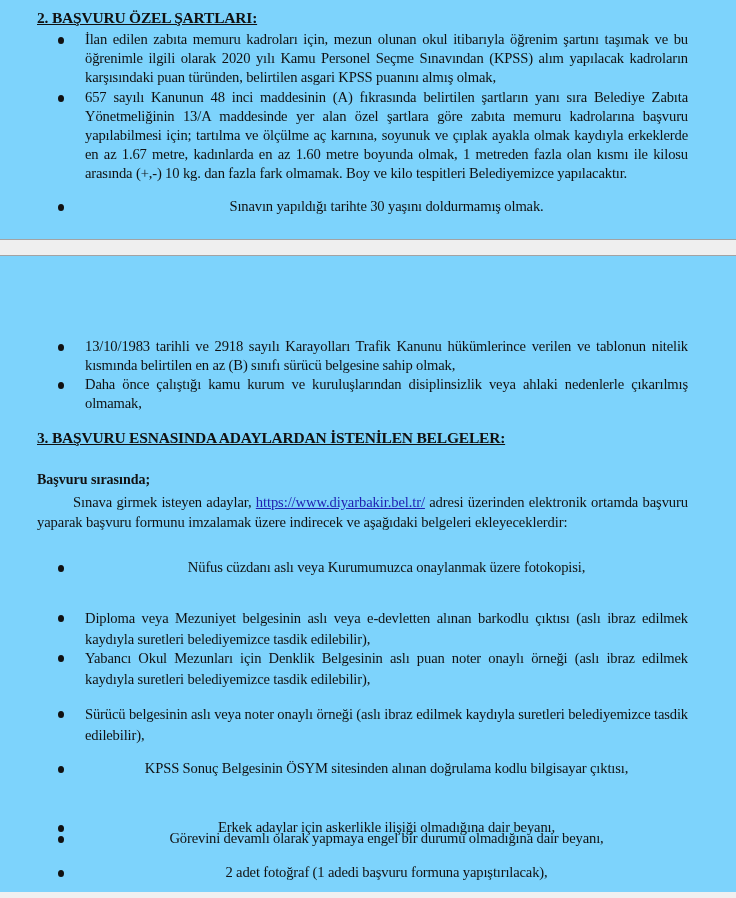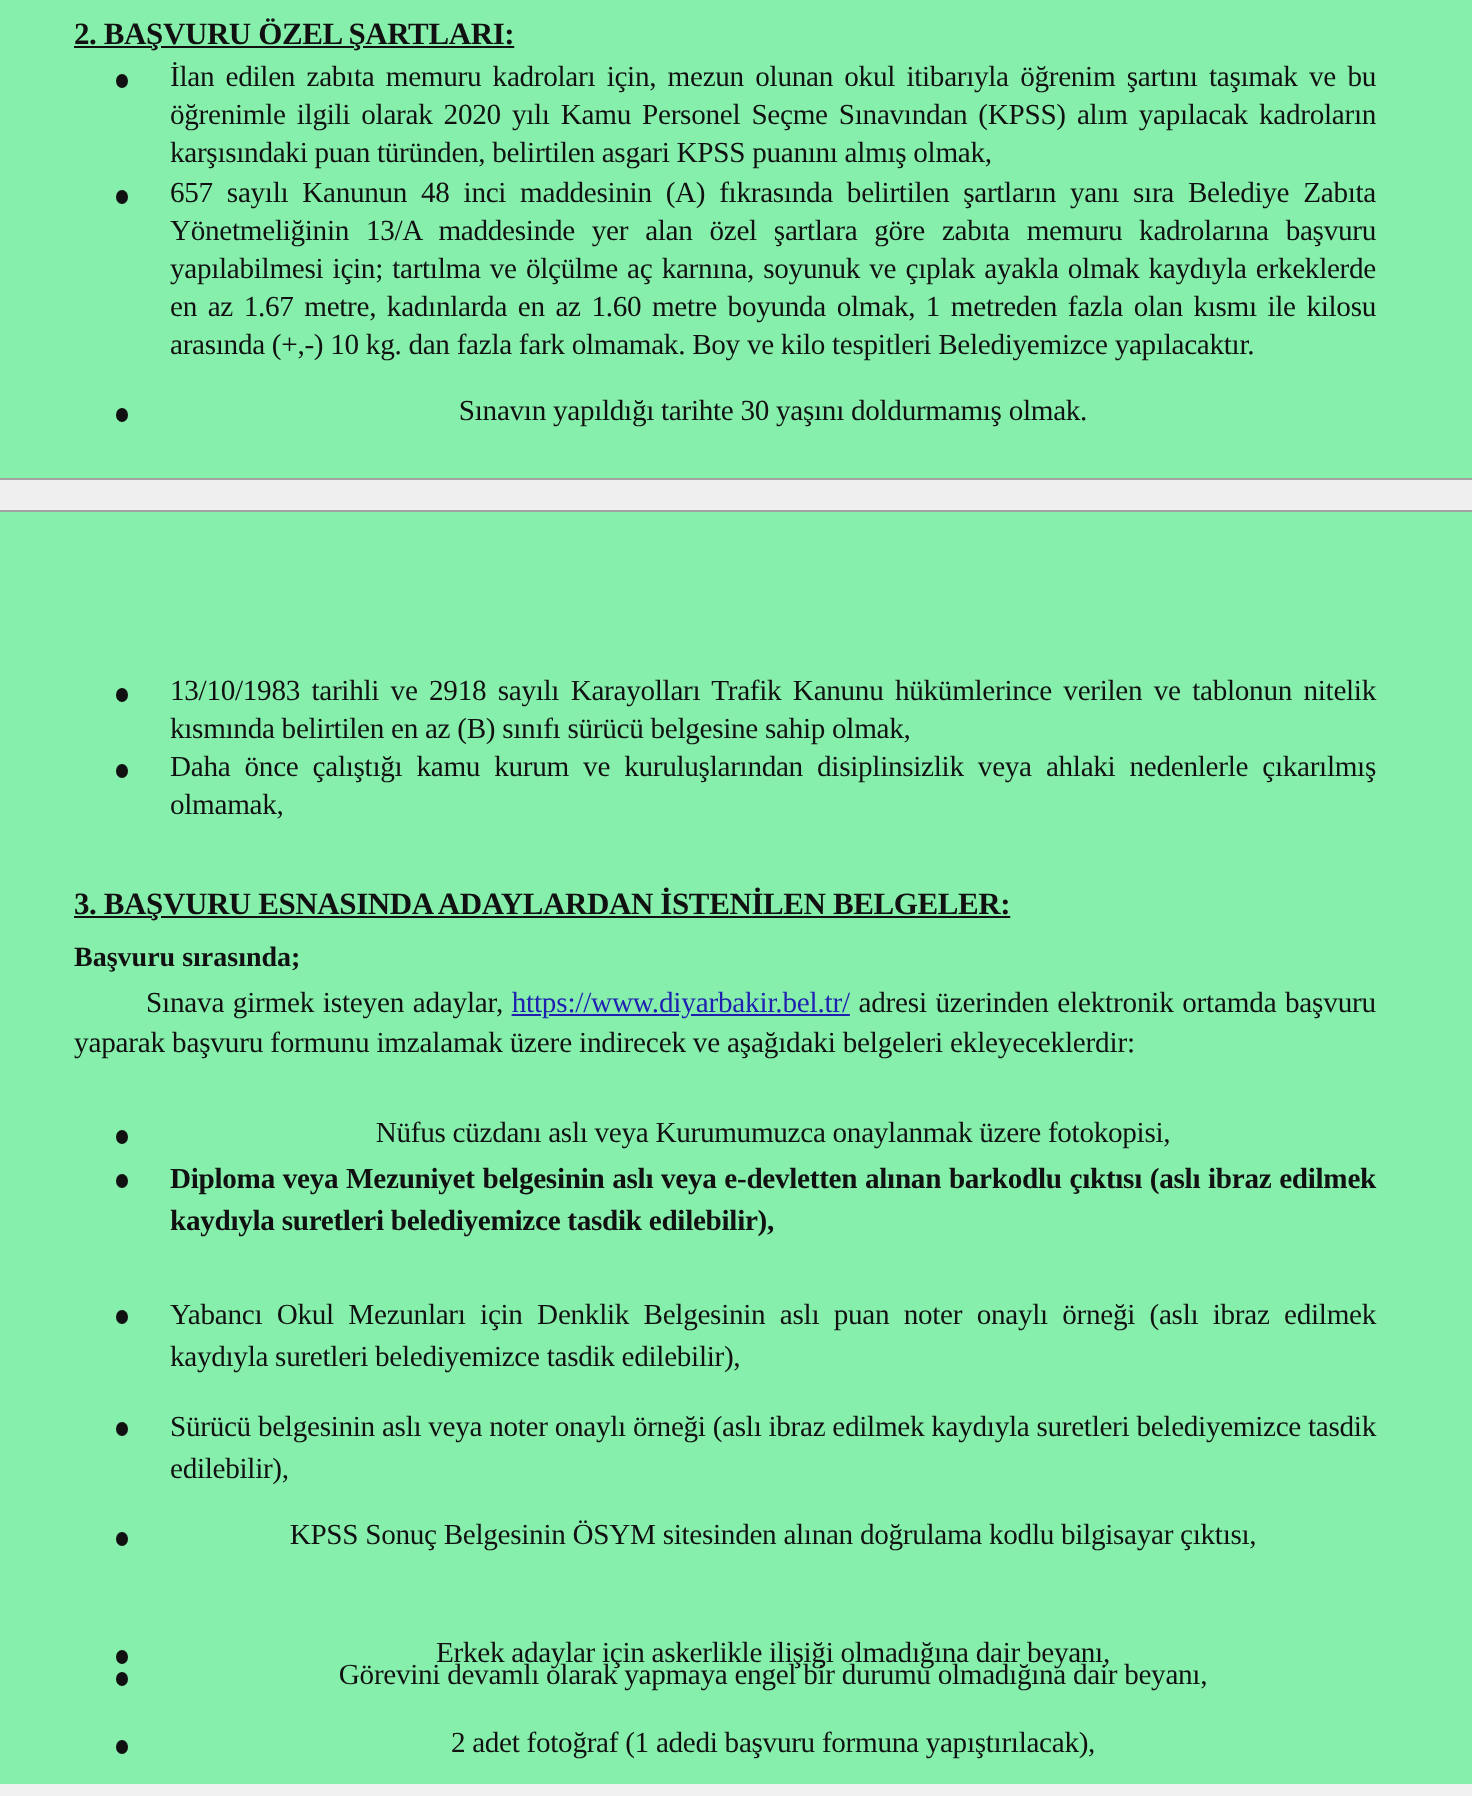--- a/index.html
+++ b/index.html
@@ -3,21 +3,21 @@
 <meta charset="utf-8">
 <style>
   html, body { margin: 0; padding: 0; }
   body {
     width: 736px; height: 898px; overflow: hidden;
     background: #ffffff;
     font-family: "Liberation Serif", "DejaVu Serif", serif;
     color: #111;
     position: relative;
   }
-  .page { position: absolute; left: 0; width: 736px; background: #86efac; }
+  .page { position: absolute; left: 0; width: 736px; background: #7dd3fc; }
   #page1 { top: 0; height: 239px; }
   #page2 { top: 256px; height: 636px; }
   .page-break {
     position: absolute; left: 0; top: 239px; width: 736px; height: 15px;
     background: #efefef;
     border-top: 1px solid #a3a3a3;
     border-bottom: 1px solid #a3a3a3;
   }
   .bottom-strip {
     position: absolute; left: 0; top: 892px; width: 736px; height: 6px;
@@ -77,33 +77,33 @@
 <div class="page" id="page2">
   <div class="item" style="top:81px;">
     <span class="bullet"></span>
     <span class="txt">13/10/1983 tarihli ve 2918 sayılı Karayolları Trafik Kanunu hükümlerince verilen ve tablonun nitelik kısmında belirtilen en az (B) sınıfı sürücü belgesine sahip olmak,</span>
   </div>
   <div class="item" style="top:119px;">
     <span class="bullet"></span>
     <span class="txt">Daha önce çalıştığı kamu kurum ve kuruluşlarından disiplinsizlik veya ahlaki nedenlerle çıkarılmış olmamak,</span>
   </div>
 
-  <div class="heading" style="top:188px;">3. BAŞVURU ESNASINDA ADAYLARDAN İSTENİLEN BELGELER:</div>
+  <div class="heading" style="top:173px;">3. BAŞVURU ESNASINDA ADAYLARDAN İSTENİLEN BELGELER:</div>
 
   <div class="subhead" style="top:216px;">Başvuru sırasında;</div>
 
   <div class="para" style="top:236px;">
     <span class="indent"></span><span>Sınava girmek isteyen adaylar, </span><a href="#">https://www.diyarbakir.bel.tr/</a><span> adresi üzerinden elektronik ortamda başvuru yaparak başvuru formunu imzalamak üzere indirecek ve aşağıdaki belgeleri ekleyeceklerdir:</span>
   </div>
 
   <div class="item" style="top:302px;">
     <span class="bullet"></span>
     <span class="txt single">Nüfus cüzdanı aslı veya Kurumumuzca onaylanmak üzere fotokopisi,</span>
   </div>
-  <div class="item" style="top:324px;font-weight:bold;">
+  <div class="item" style="top:352px;">
     <span class="bullet"></span>
     <span class="txt" style="line-height:21px;">Diploma veya Mezuniyet belgesinin aslı veya e-devletten alınan barkodlu çıktısı (aslı ibraz edilmek kaydıyla suretleri belediyemizce tasdik edilebilir),</span>
   </div>
   <div class="item" style="top:392px;">
     <span class="bullet"></span>
     <span class="txt" style="line-height:21px;">Yabancı Okul Mezunları için Denklik Belgesinin aslı puan noter onaylı örneği (aslı ibraz edilmek kaydıyla suretleri belediyemizce tasdik edilebilir),</span>
   </div>
   <div class="item" style="top:448px;">
     <span class="bullet"></span>
     <span class="txt" style="line-height:21px;">Sürücü belgesinin aslı veya noter onaylı örneği (aslı ibraz edilmek kaydıyla suretleri belediyemizce tasdik edilebilir),</span>

